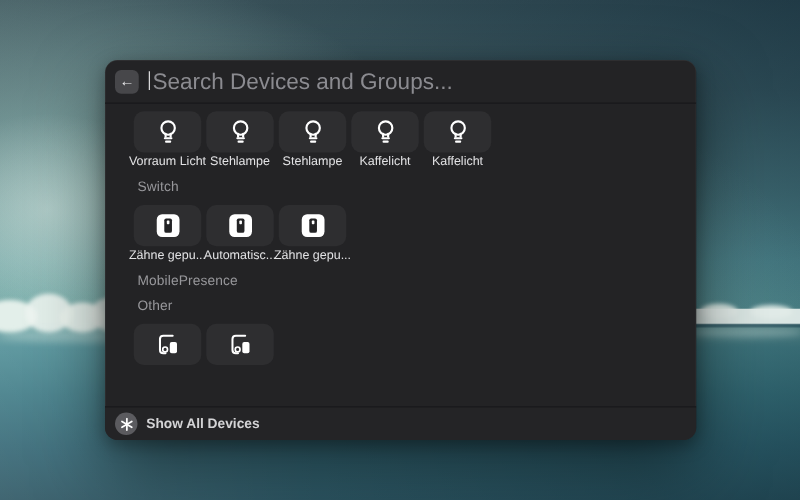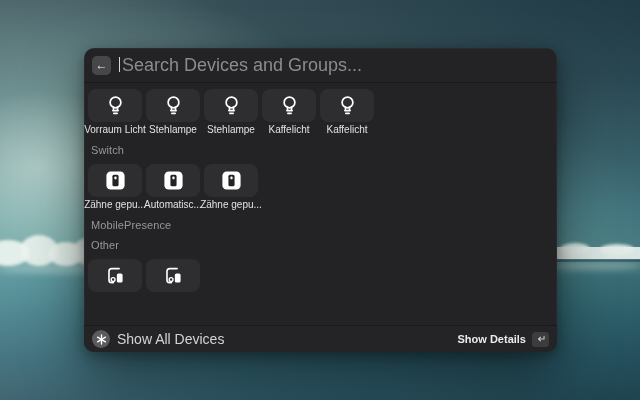--- a/index.html
+++ b/index.html
@@ -61,21 +61,21 @@
   .search-wrap{position:relative;flex:1;display:flex;align-items:center;height:100%;}
   .caret{position:absolute;left:0;top:9px;width:1px;height:15px;background:#d8d8da;}
   .search-input{
     width:100%;background:transparent;border:none;outline:none;
     font-family:"Liberation Sans","DejaVu Sans",sans-serif;
     font-size:18px;color:#e8e8ea;padding:0 0 0 3px;
   }
   .search-input::placeholder{color:#8b8b90;opacity:1;}
 
   
-  .content{flex:1;overflow:hidden;padding:0 6px 0 4px;}
+  .content{flex:1;overflow:hidden;padding:0 6px 0 23px;}
   .section-header{
     margin:8px 0 0 3px;font-size:11px;color:#97979b;letter-spacing:.1px;
   }
   .section-row{display:flex;gap:4px;margin-top:8px;}
   .section:first-child .section-row{margin-top:6px;}
   .cell{width:54px;flex:0 0 54px;display:flex;flex-direction:column;align-items:center;}
   .tile{
     width:54px;height:33px;border-radius:8px;background:#2e2e30;
     display:flex;align-items:center;justify-content:center;cursor:default;
   }
@@ -92,21 +92,21 @@
   
   .footer{
     height:26px;flex:0 0 26px;border-top:1px solid #19191b;
     display:flex;align-items:center;padding:0 8px;background:#242426;
   }
   .footer-left{display:flex;align-items:center;gap:7px;}
   .app-icon{
     width:18px;height:18px;border-radius:50%;background:#5b5b5f;
     display:flex;align-items:center;justify-content:center;
   }
-  .footer-left-label{font-size:14px;color:#d4d4d6;}
+  .footer-left-label{font-size:11px;color:#d4d4d6;font-weight:bold;}
   .footer-spacer{flex:1;}
   .footer-right{display:flex;align-items:center;gap:6px;}
   .footer-right-label{font-size:11px;font-weight:600;color:#ebebed;}
   .key-badge{
     width:17px;height:15px;border-radius:3.5px;background:#3c3c3e;
     display:flex;align-items:center;justify-content:center;
   }
 </style>
 </head>
 <body>
@@ -308,22 +308,14 @@
           <g stroke="#ffffff" stroke-width="1.5" stroke-linecap="round">
             <line x1="6" y1="1" x2="6" y2="11"></line>
             <line x1="1.7" y1="3.5" x2="10.3" y2="8.5"></line>
             <line x1="1.7" y1="8.5" x2="10.3" y2="3.5"></line>
           </g>
         </svg>
       </div>
       <span class="footer-left-label">Show All Devices</span>
     </div>
     <div class="footer-spacer"></div>
-    <div class="footer-right">
-      <span class="footer-right-label">Show Details</span>
-      <div class="key-badge">
-        <svg width="11" height="10" viewBox="0 0 14 12">
-          <path d="M11.5 2.5 V6 H4.5 M7 3.7 L4.5 6 L7 8.3" fill="none" stroke="#c6c6c8" stroke-width="1.4" stroke-linecap="round" stroke-linejoin="round"></path>
-        </svg>
-      </div>
-    </div>
   </div>
 </div>
 
 </body></html>

